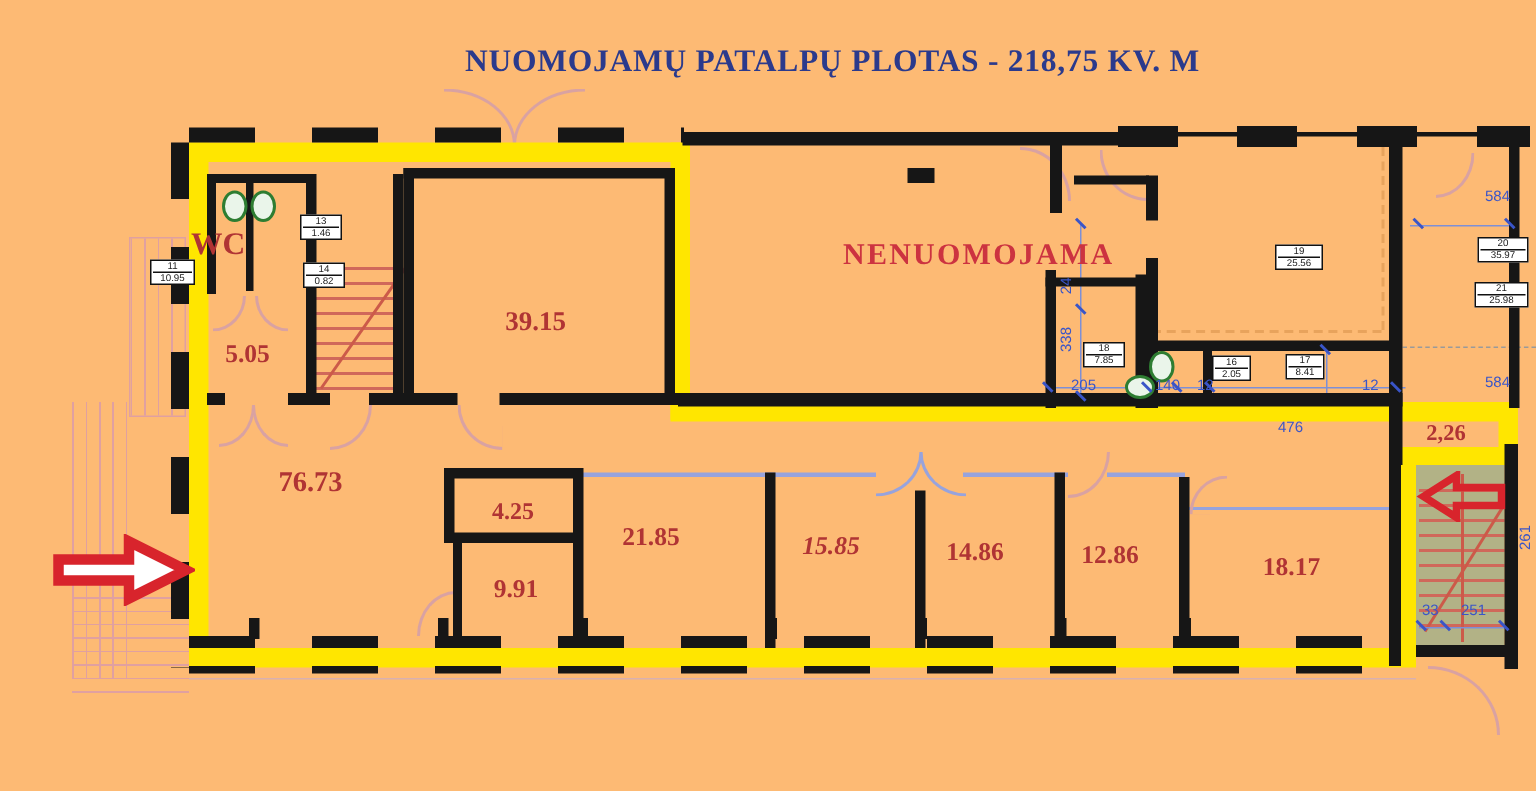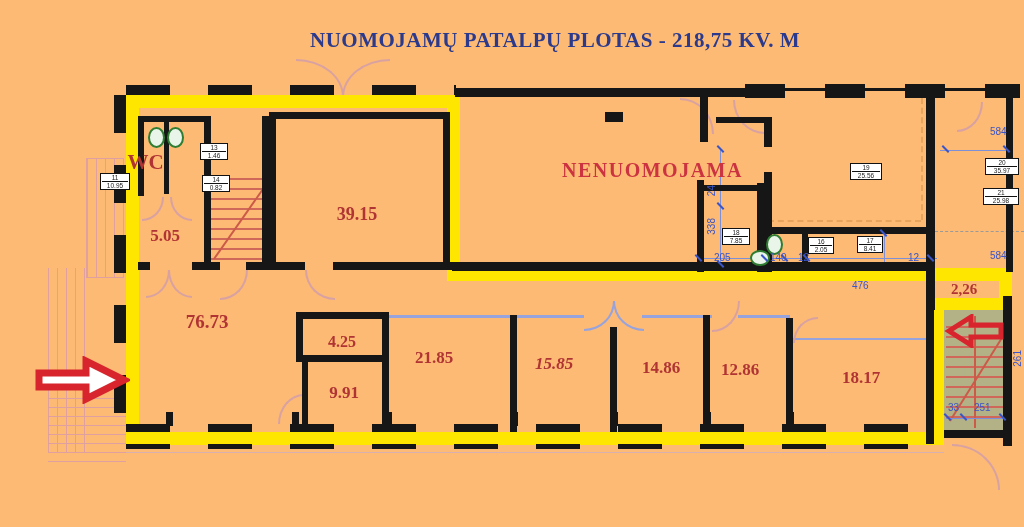--- a/index.html
+++ b/index.html
@@ -181,21 +181,21 @@
 
   <div class="zone-label" style="left:562px;top:159px;width:210px;font-size:20px;">NENUOMOJAMA</div>
   <div class="room-label" style="left:118px;top:150px;width:55px;font-size:21px;">WC</div>
   <div class="room-label" style="left:135px;top:226px;width:60px;font-size:17px;">5.05</div>
   <div class="room-label" style="left:317px;top:204px;width:80px;font-size:18px;">39.15</div>
   <div class="room-label" style="left:167px;top:311px;width:80px;font-size:19px;">76.73</div>
   <div class="room-label" style="left:312px;top:333px;width:60px;font-size:16px;">4.25</div>
   <div class="room-label" style="left:314px;top:383px;width:60px;font-size:17px;">9.91</div>
   <div class="room-label" style="left:394px;top:348px;width:80px;font-size:17px;">21.85</div>
   <div class="room-label" style="left:514px;top:354px;width:80px;font-size:17px;font-style:italic;">15.85</div>
-  <div class="room-label" style="left:610px;top:358px;width:80px;font-size:17px;margin-left:11px;">14.86</div>
+  <div class="room-label" style="left:610px;top:358px;width:80px;font-size:17px;">14.86</div>
   <div class="room-label" style="left:700px;top:360px;width:80px;font-size:17px;">12.86</div>
   <div class="room-label" style="left:821px;top:368px;width:80px;font-size:17px;">18.17</div>
   <div class="room-label" style="left:938px;top:281px;width:52px;font-size:15px;">2,26</div>
 
   <div class="tag" style="left:200px;top:143px;width:24px;">
     <span>13</span>
       <span>1.46</span>
     </div>
   <div class="tag" style="left:202px;top:175px;width:24px;">
     <span>14</span>

